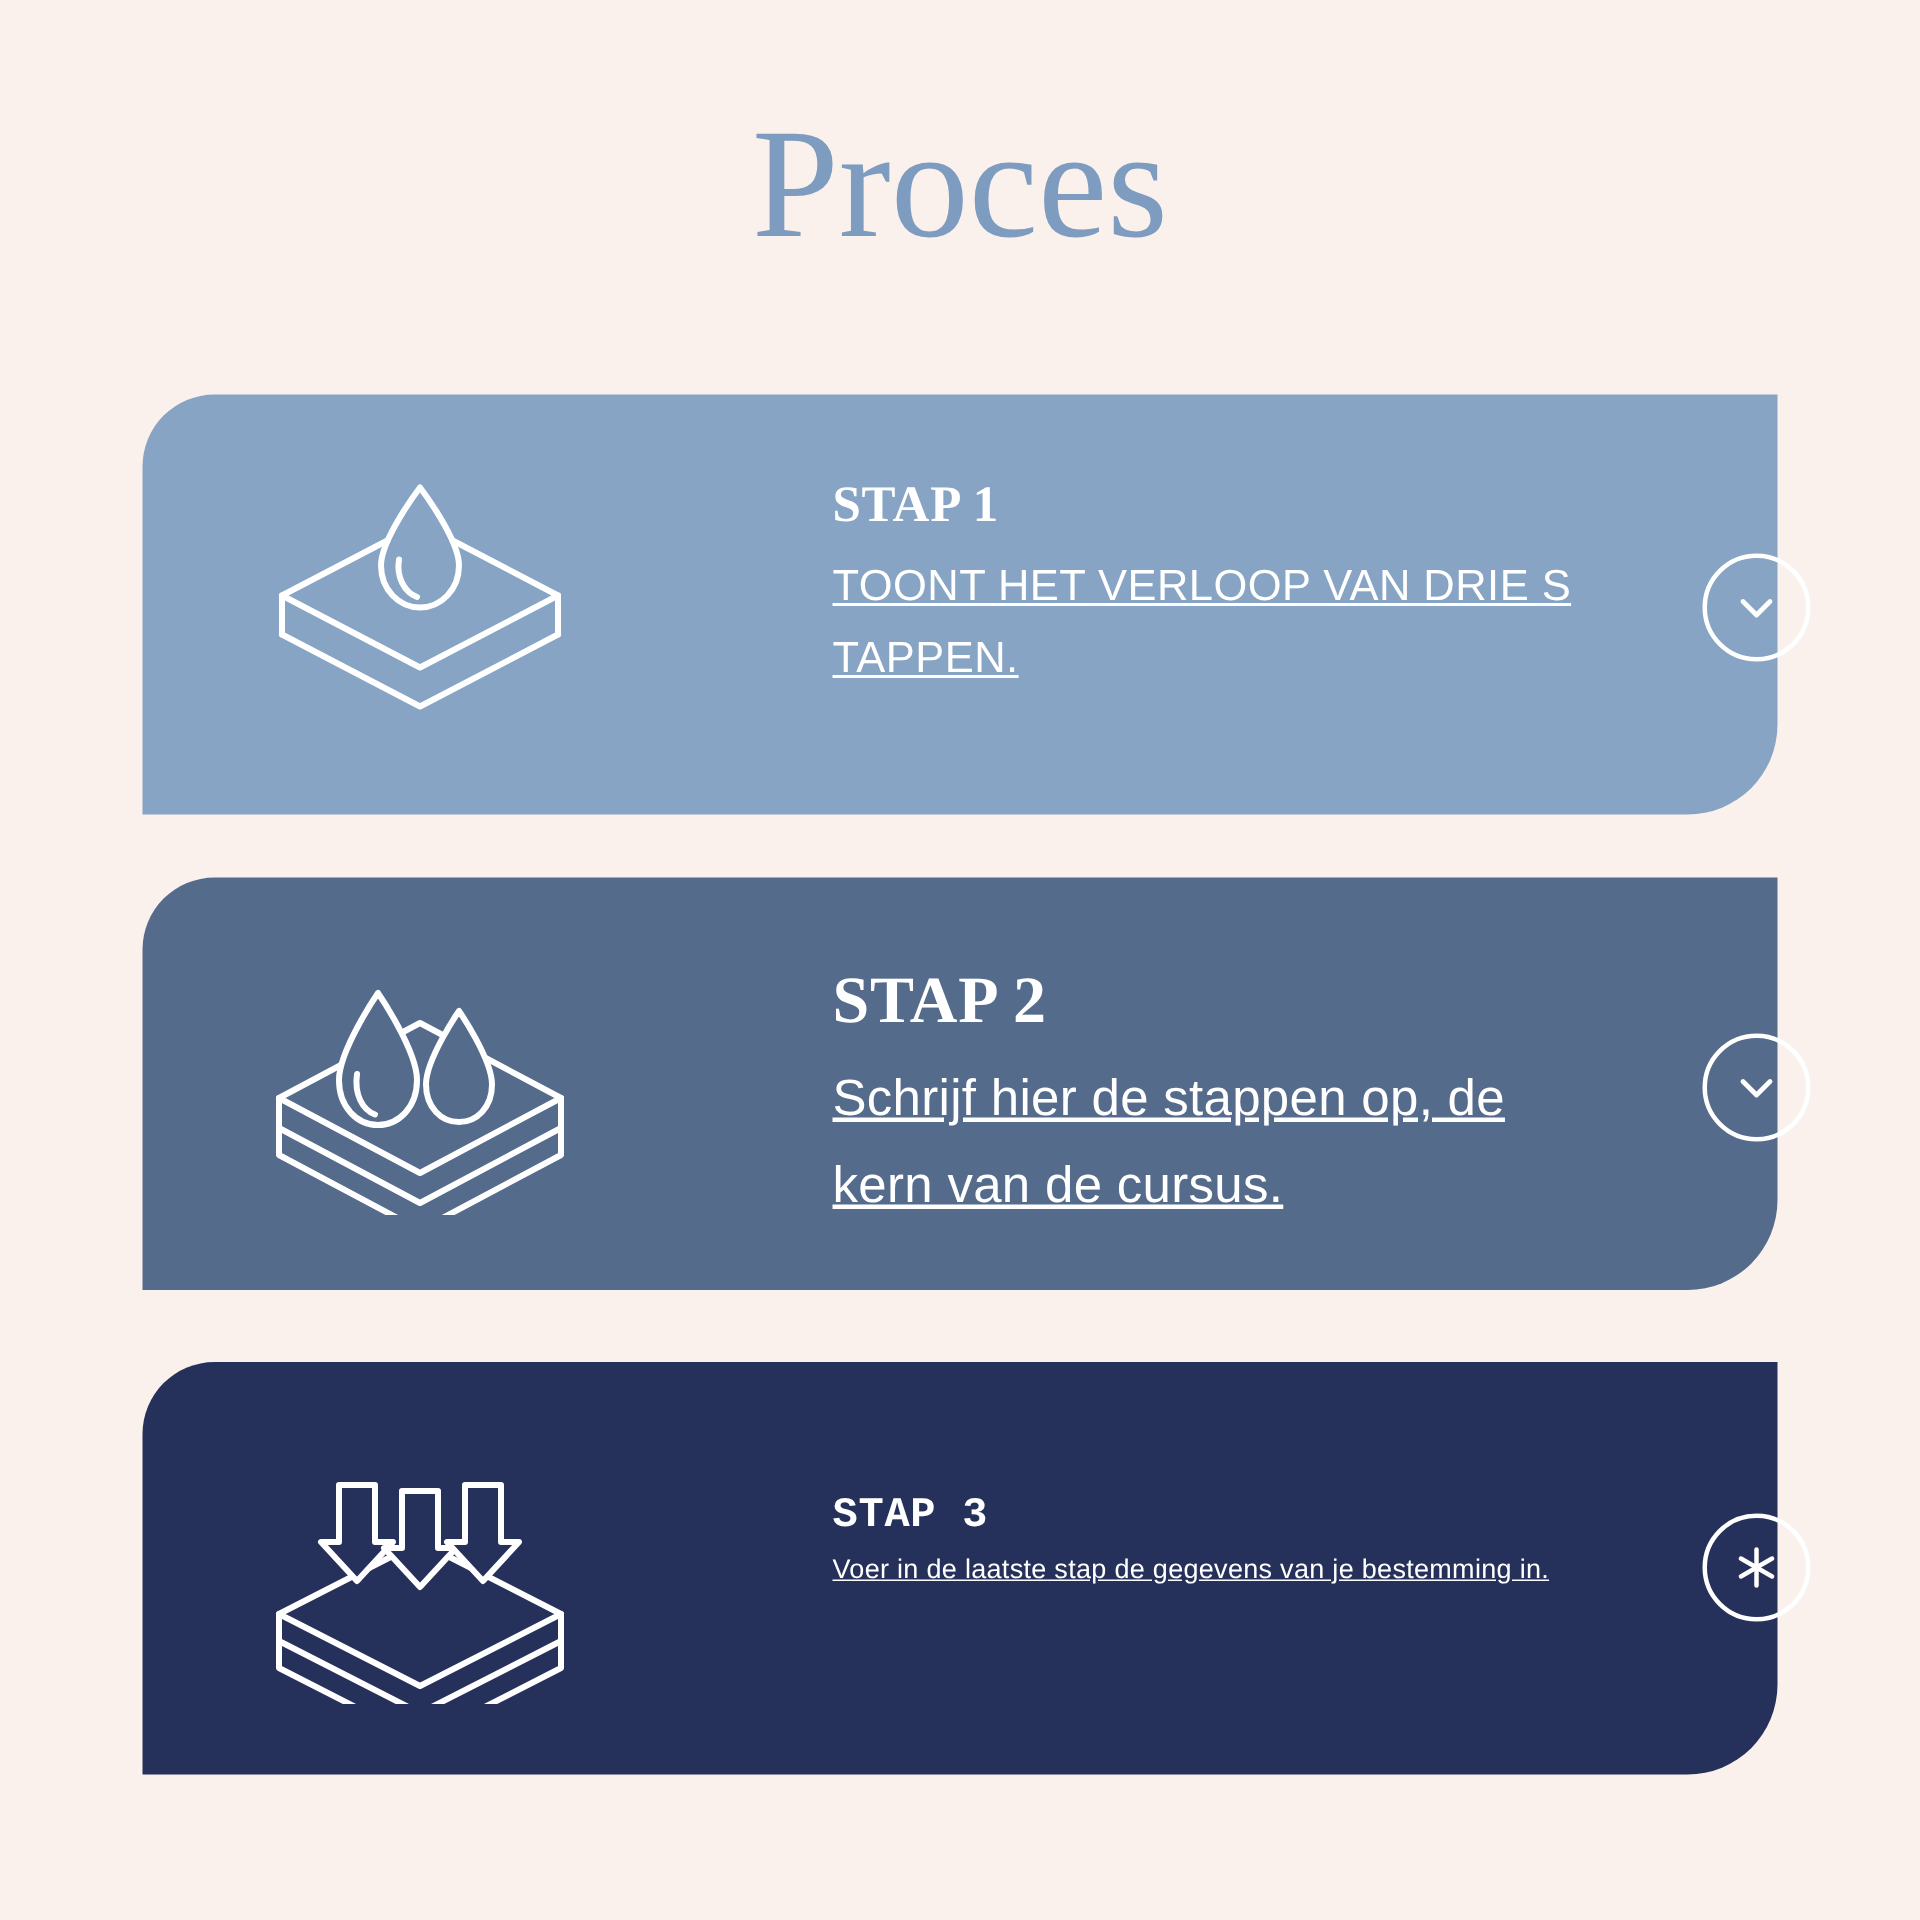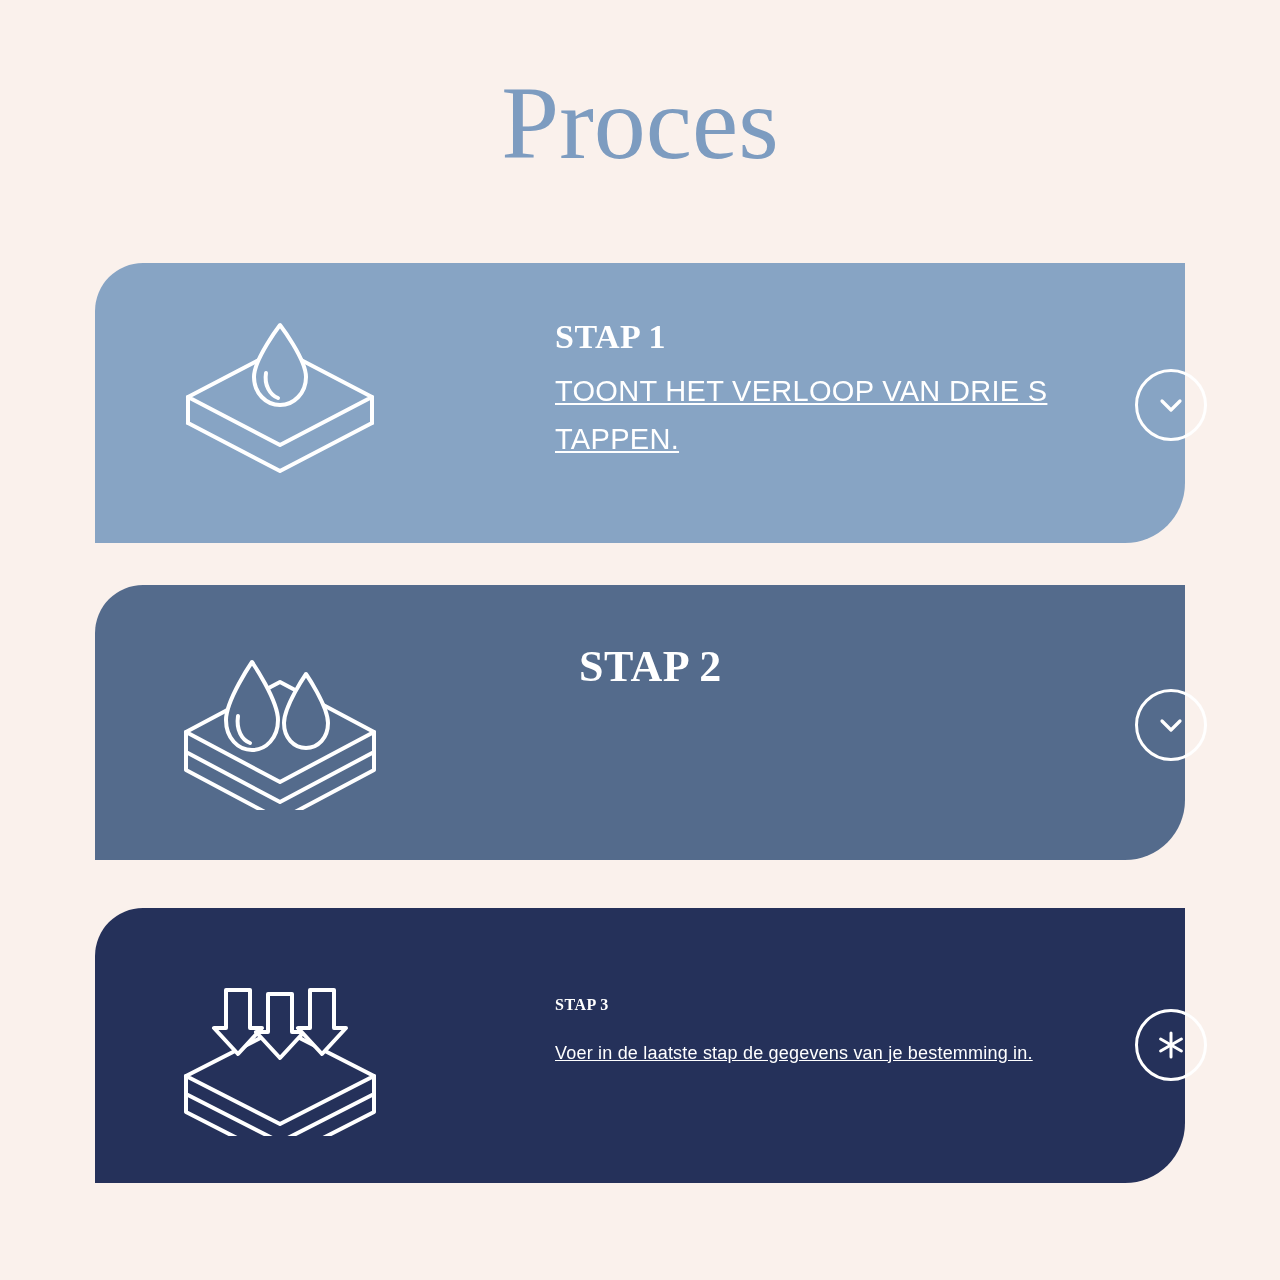--- a/index.html
+++ b/index.html
@@ -67,22 +67,22 @@
   .card-2 .card-text { top: 58px; }
   .card-3 .card-text { top: 88px; }
 
   .step-label {
     font-family: "Liberation Serif", serif;
     font-weight: 700;
     color: #ffffff;
     margin: 0;
   }
   .card-1 .step-label { font-size: 34px; line-height: 1.1; letter-spacing: 0.5px; }
-  .card-2 .step-label { font-size: 44px; line-height: 1.1; letter-spacing: 0.5px; margin-left: 24px; }
-  .card-3 .step-label { font-size: 16px; line-height: 1.1; letter-spacing: 0.5px; }
+  .card-2 .step-label { font-size: 44px; line-height: 1.1; letter-spacing: 0.5px; }
+  .card-3 .step-label { font-size: 28px; line-height: 1.1; letter-spacing: 0.5px; font-family: Liberation Mono, monospace; }
 
   .step-body {
     font-family: "Liberation Sans", sans-serif;
     font-weight: 400;
     color: #ffffff;
     margin: 0;
     text-decoration: underline;
   }
   .card-1 .step-body {
     font-size: 29px;
@@ -94,21 +94,21 @@
   .card-2 .step-body {
     font-size: 34px;
     line-height: 58px;
     letter-spacing: 0.2px;
     margin-top: 12px;
   }
   .card-3 .step-body {
     font-size: 18px;
     line-height: 30px;
     letter-spacing: 0.2px;
-    margin-top: 24px;
+    margin-top: 4px;
   }
 
   .card-badge {
     position: absolute;
     width: 72px;
     height: 72px;
     border: 3px solid #ffffff;
     border-radius: 50%;
     display: flex;
     align-items: center;
@@ -154,20 +154,21 @@
       <path d="M16 92 L16 112 L110 162 L204 112 L204 92"></path>
       <path d="M16 112 L16 130 L110 180"></path>
       <path d="M204 112 L204 130 L110 180"></path>
       <path d="M82 22 C82 22 56 60 56 80 C56 98 68 110 82 110 C96 110 108 98 108 80 C108 60 82 22 82 22 Z" fill="#546b8c"></path>
       <path d="M68 76 C66 90 72 100 80 103"></path>
       <path d="M136 34 C136 34 114 66 114 83 C114 98 124 108 136 108 C148 108 158 98 158 83 C158 66 136 34 136 34 Z" fill="#546b8c"></path>
     </svg>
   </div>
   <div class="card-text">
     <div class="step-label">STAP 2</div>
+    <div class="step-body">Schrijf hier de stappen op, de kern van de cursus.</div>
   </div>
   <div class="card-badge">
     <svg viewBox="0 0 40 40" fill="none" stroke="#ffffff" stroke-width="3.2" stroke-linecap="round" stroke-linejoin="round">
       <path d="M11 16 L20 25 L29 16"></path>
     </svg>
   </div>
 </div>
 
 <div class="card card-3">
   <div class="card-icon">

